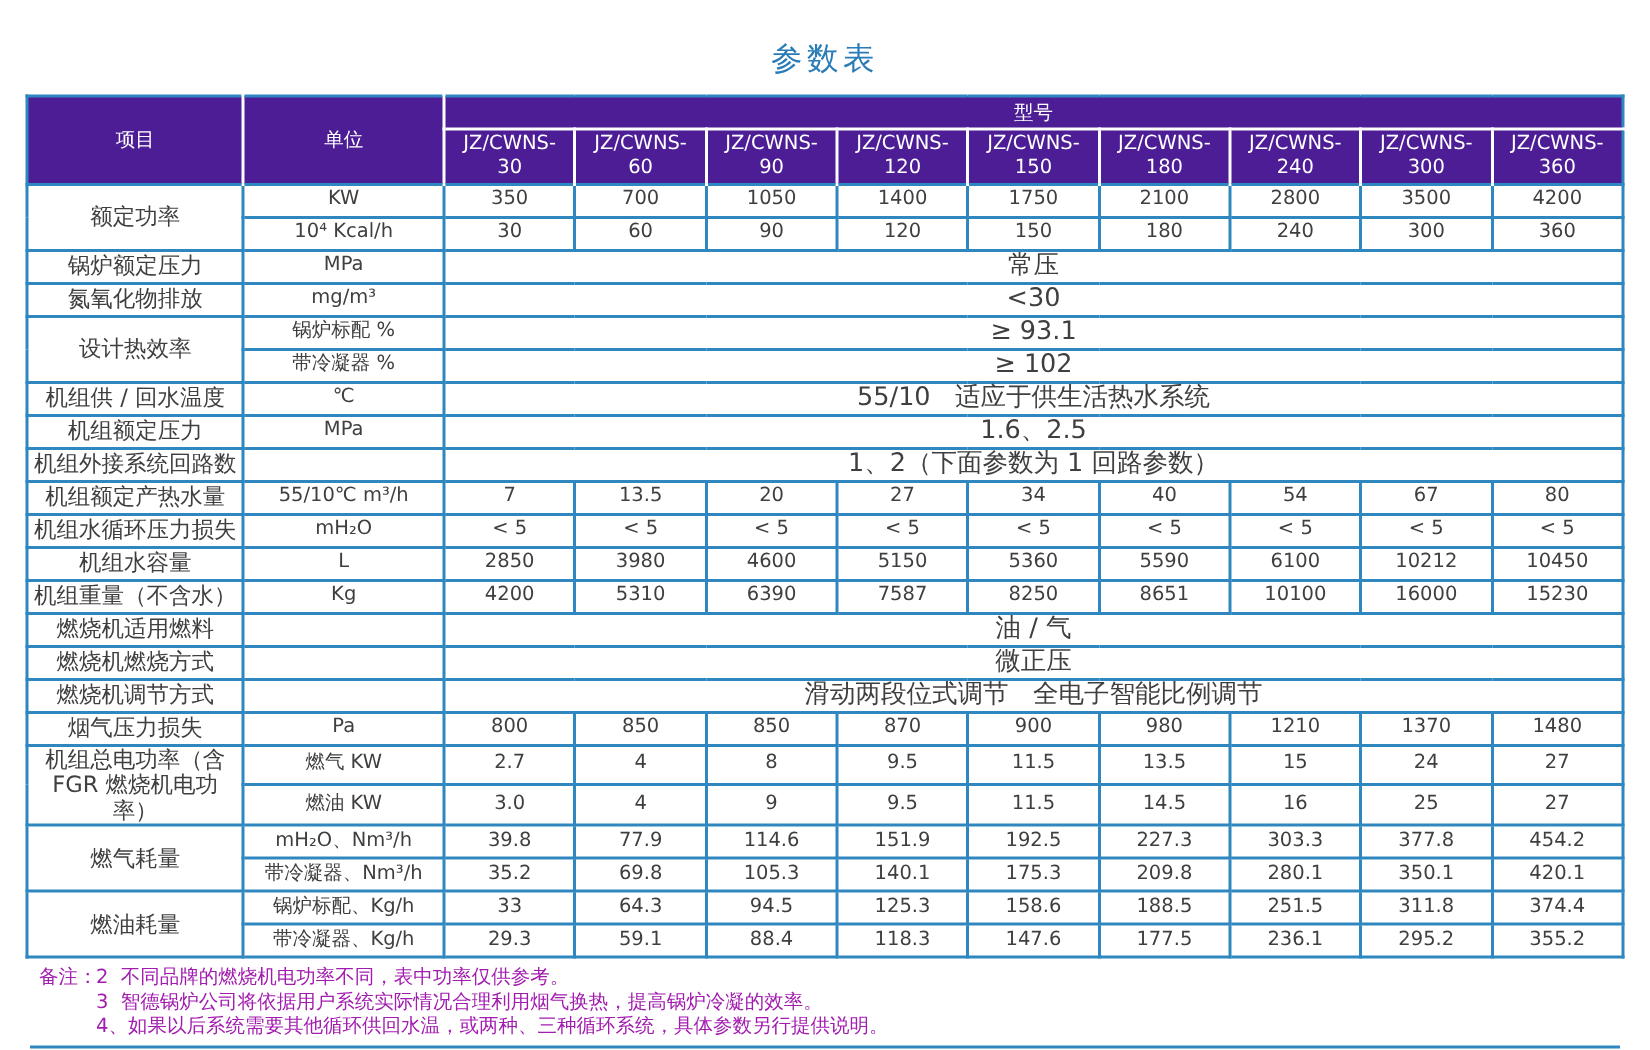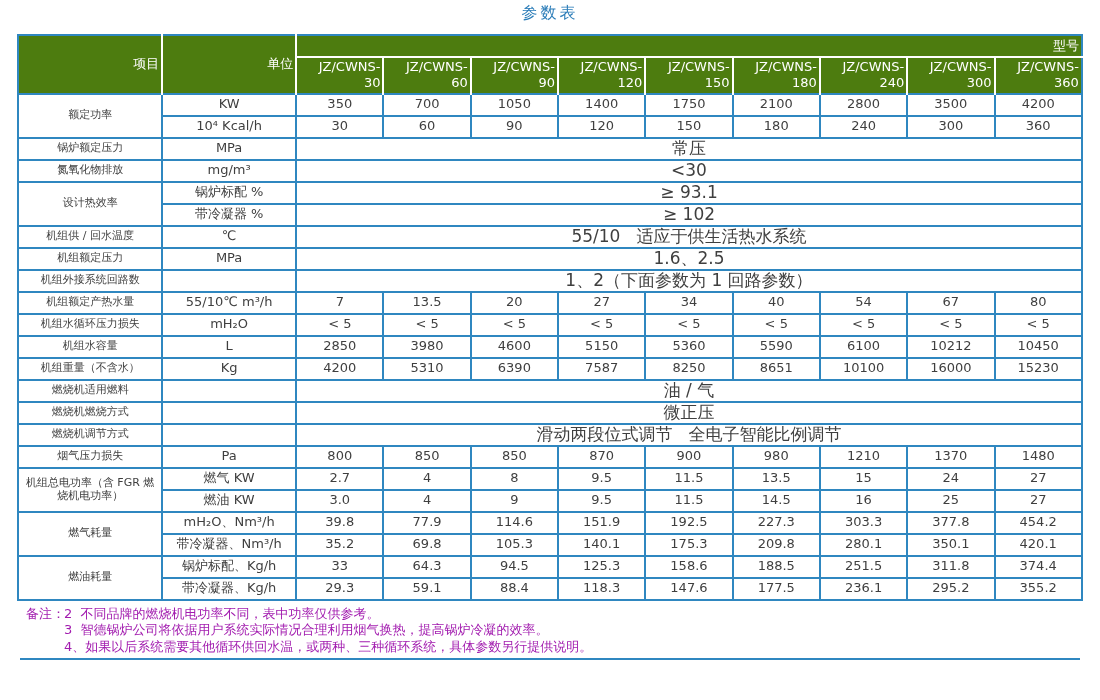--- a/index.html
+++ b/index.html
@@ -7,63 +7,63 @@
     width: 1100px; height: 700px;
     background: #ffffff;
     font-family: "DejaVu Sans", "Liberation Sans", sans-serif;
     color: #3f3f3f;
     overflow: hidden;
   }
   .page { width: 1100px; height: 700px; position: relative; }
 
   .page-title {
     text-align: center;
-    font-size: 16px;
+    font-size: 21px;
     letter-spacing: 3px;
     color: #2a7cb8;
-    padding-top: 3px;
+    padding-top: 25px;
     font-weight: 400;
   }
 
   table.param-table {
     border-collapse: collapse;
     table-layout: fixed;
     width: 1064px;
     margin: 10px auto 0 auto;
     font-size: 13px;
   }
   col.c-item { width: 144px; }
   col.c-unit { width: 134px; }
   col.c-val  { width: 87.3px; }
 
   thead th {
-    background: #4d7c0f;
+    background: #4c1d95;
     color: #ffffff;
     font-weight: 400;
     font-size: 13px;
     vertical-align: middle;
-    text-align: right;
+    text-align: center;
     padding: 1px 2px;
   }
   th.h-item, th.h-unit { border-right: 2px solid #ffffff; }
   th.h-model-group { height: 19px; border-bottom: 2px solid #ffffff; }
   th.h-model { height: 32px; border-right: 2px solid #ffffff; line-height: 1.25; }
   th.h-model:last-child { border-right: none; }
 
   tbody td {
     border: 2px solid #2f87c0;
     height: 22px;
     text-align: center;
     vertical-align: middle;
     padding: 0 3px;
     line-height: 1.15;
     background: #ffffff;
   }
   table.param-table { border: 2px solid #2f87c0; }
-  td.item-cell { font-size: 11px; }
+  td.item-cell { font-size: 15px; }
   td.unit-cell { font-size: 13px; }
   td.value-cell { font-size: 13px; }
   td.span-value-cell { font-size: 17px; }
 
   .notes {
     width: 1064px;
     margin: 5px auto 0 auto;
     font-size: 13px;
     line-height: 16.5px;
     position: relative;

